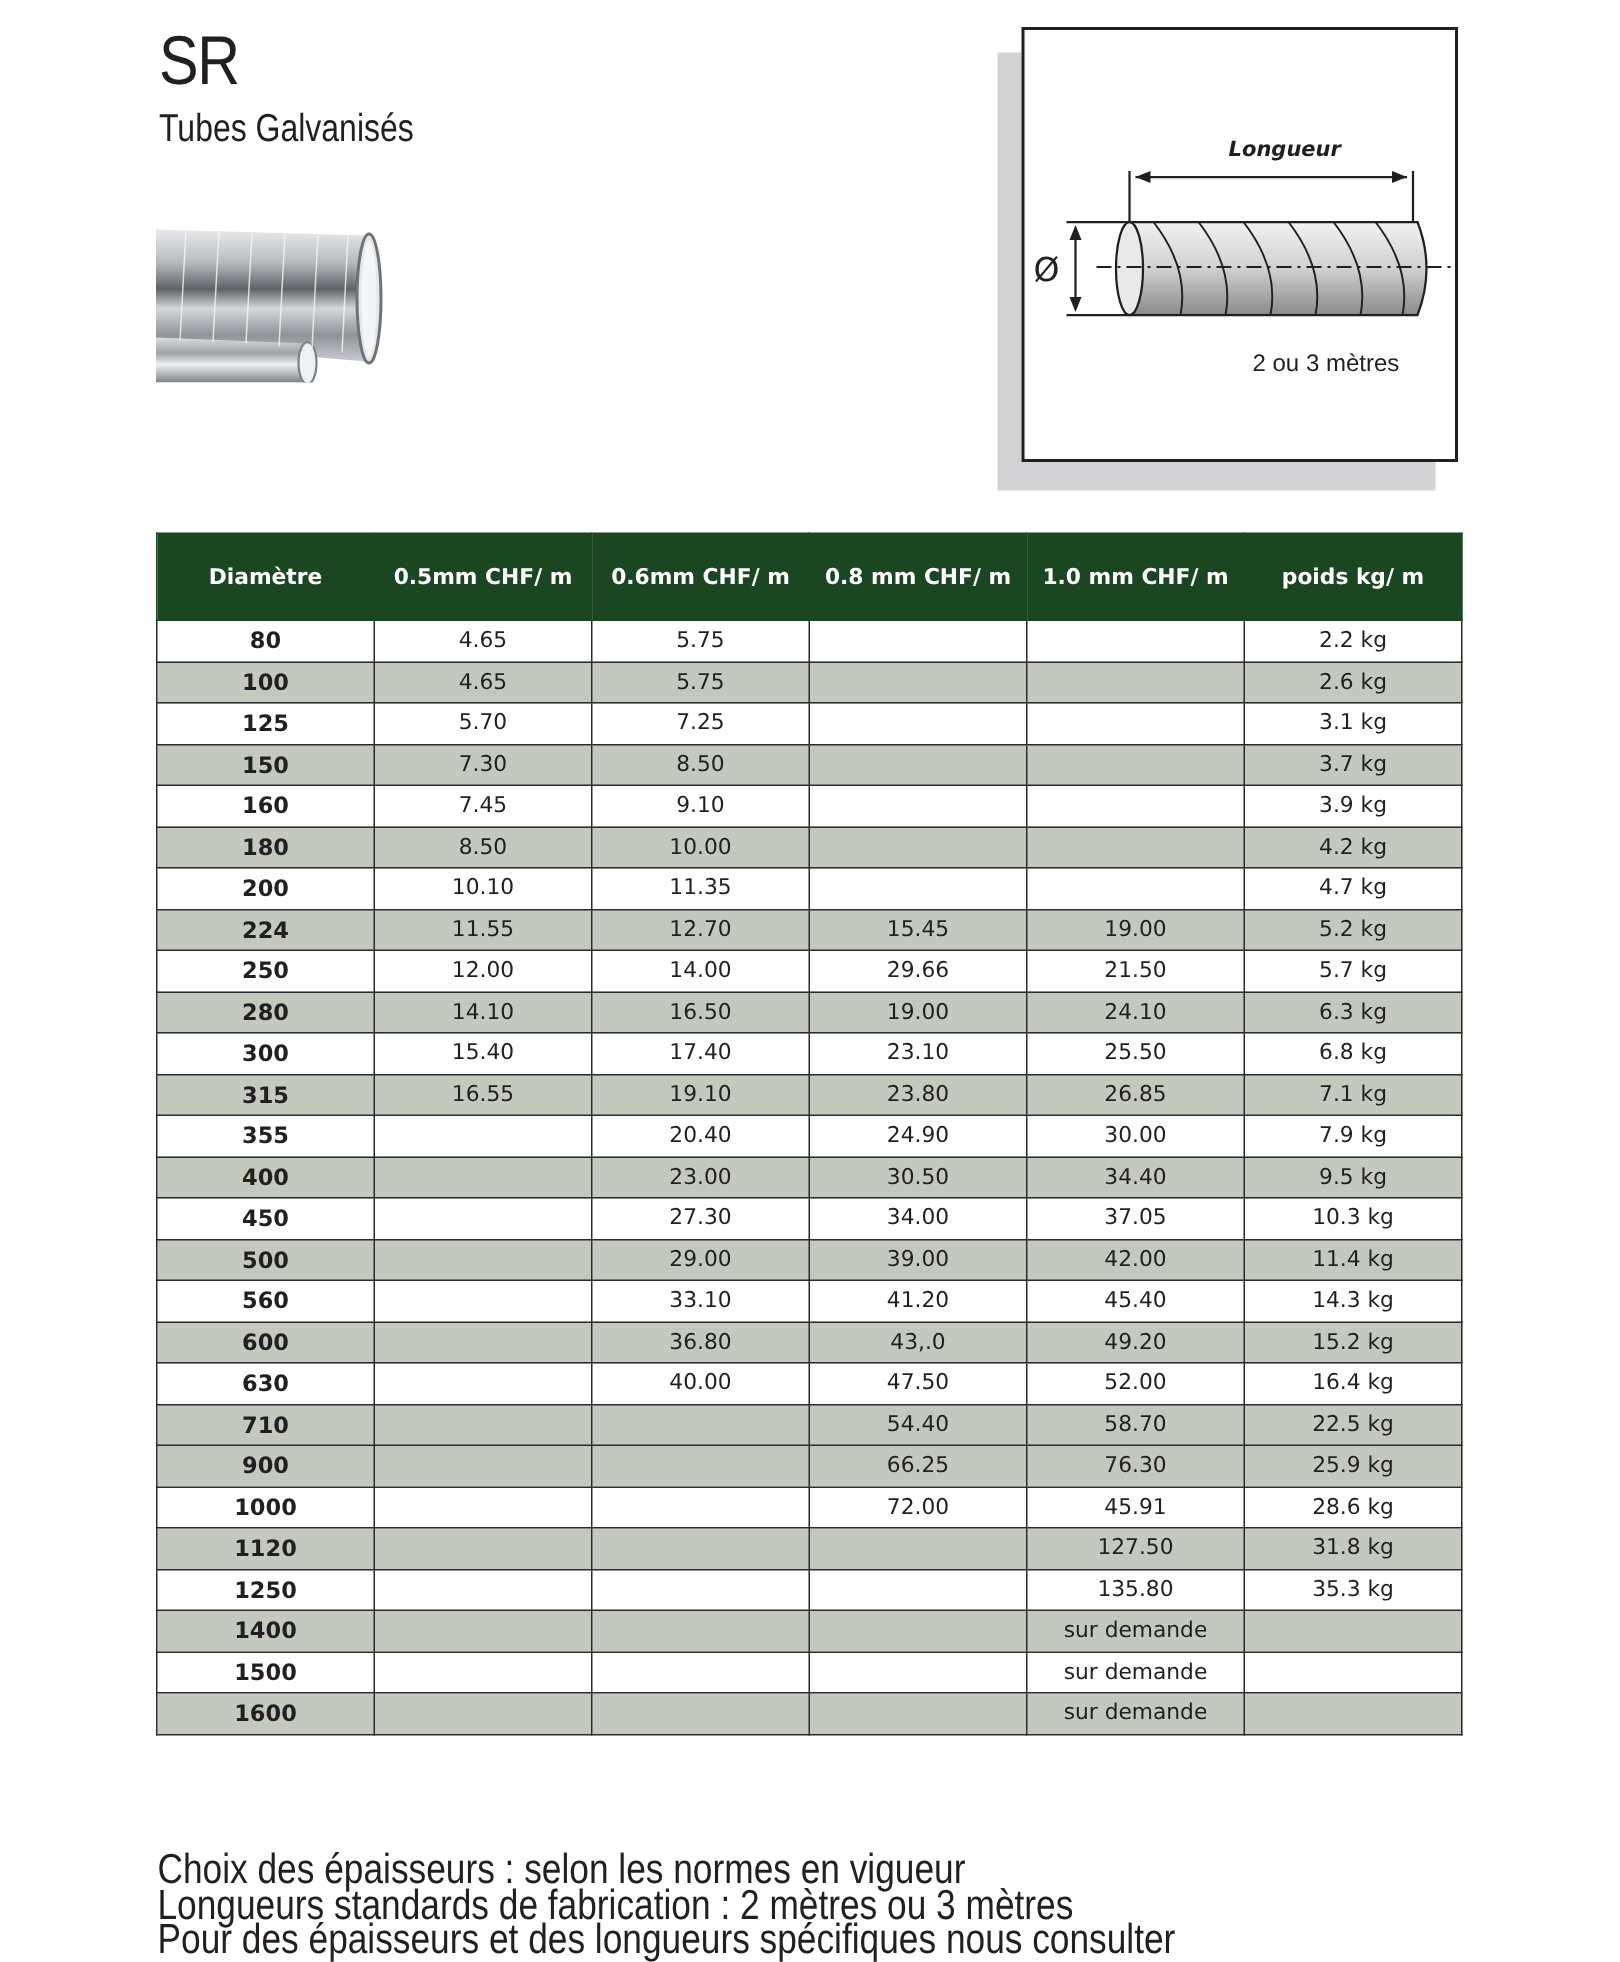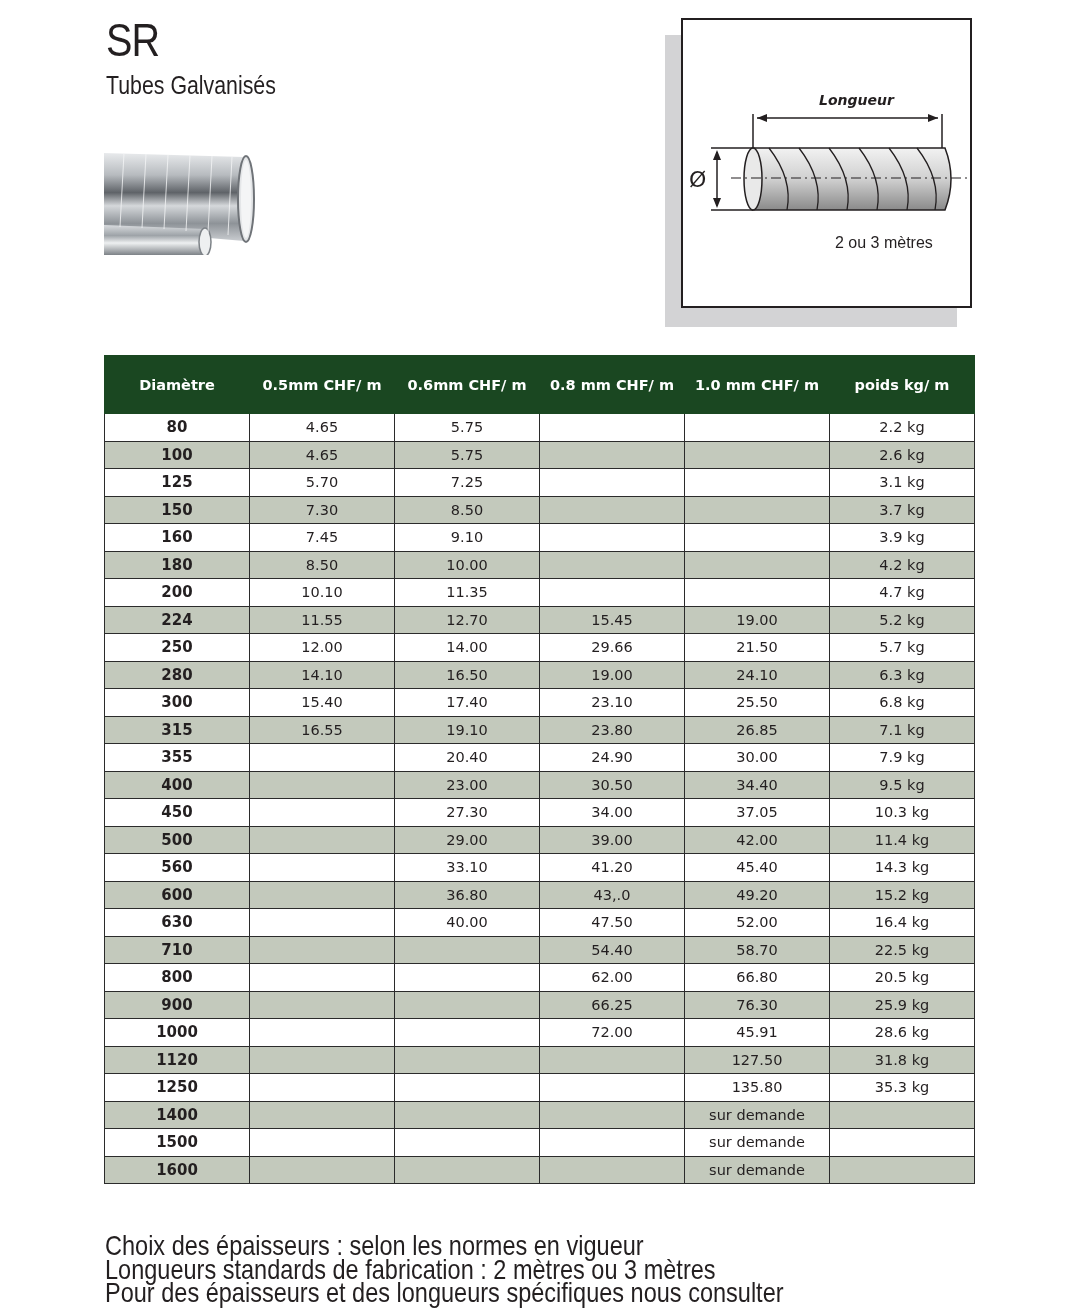--- a/index.html
+++ b/index.html
@@ -284,28 +284,20 @@
         <td>16.4 kg</td>
       </tr>
       <tr class="alt">
         <td class="dia">710</td>
         <td></td>
         <td></td>
         <td>54.40</td>
         <td>58.70</td>
         <td>22.5 kg</td>
       </tr>
-      <tr>
-        <td class="dia">800</td>
-        <td></td>
-        <td></td>
-        <td>62.00</td>
-        <td>66.80</td>
-        <td>20.5 kg</td>
-      </tr>
       <tr class="alt">
         <td class="dia">900</td>
         <td></td>
         <td></td>
         <td>66.25</td>
         <td>76.30</td>
         <td>25.9 kg</td>
       </tr>
       <tr>
         <td class="dia">1000</td>

